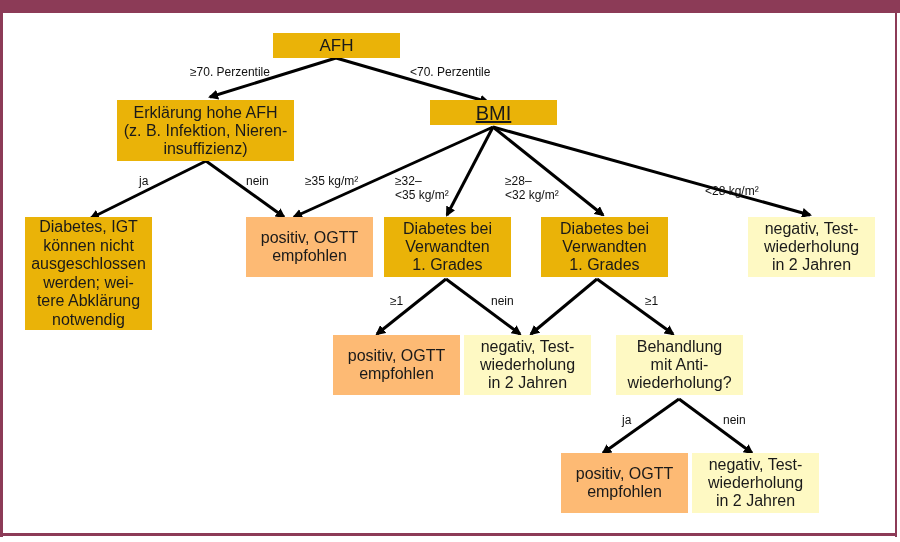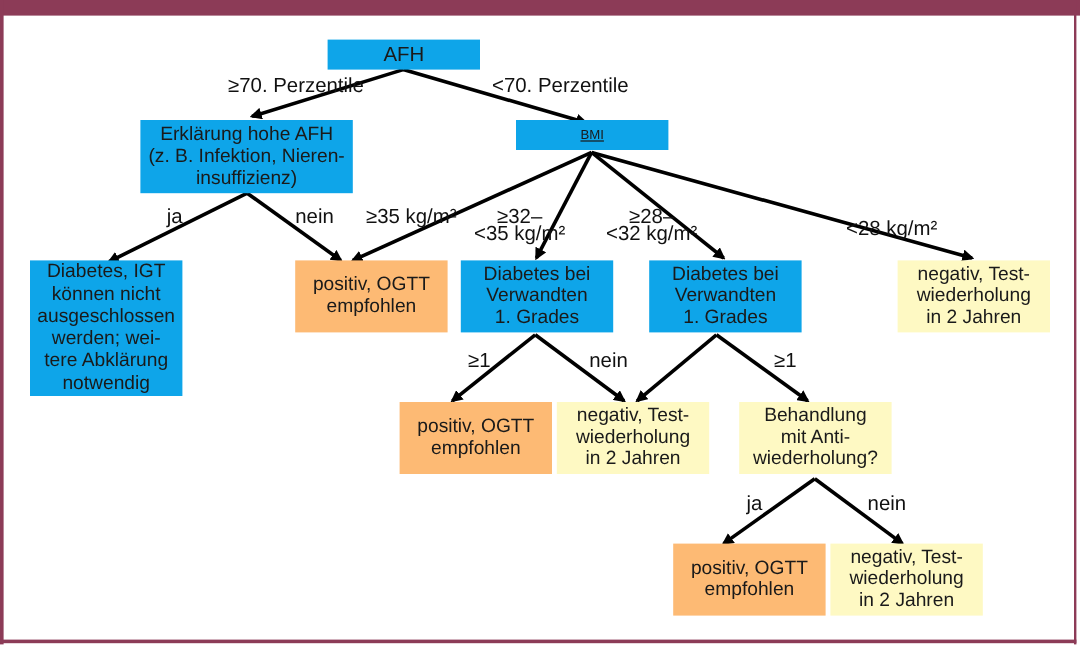--- a/index.html
+++ b/index.html
@@ -5,24 +5,24 @@
   html,body{margin:0;padding:0;background:#fff;}
   body{width:900px;height:542px;position:relative;overflow:hidden;font-family:"Liberation Sans",sans-serif;}
   #frame{position:absolute;left:0;top:0;width:900px;height:542px;box-sizing:border-box;}
   #topbar{position:absolute;left:0;top:0;width:900px;height:13px;background:#8c3b57;}
   #lborder{position:absolute;left:0;top:0;width:3px;height:537px;background:#8c3b57;}
   #rborder{position:absolute;right:3px;top:0;width:2px;height:537px;background:#8c3b57;}
   #bborder{position:absolute;left:0;top:533px;width:897px;height:3px;background:#8c3b57;}
   svg#links{position:absolute;left:0;top:0;}
   .node{position:absolute;display:flex;align-items:center;justify-content:center;text-align:center;
         font-size:16px;line-height:18px;color:#1a1a1a;box-sizing:border-box;padding:2px 4px;white-space:pre-line;}
-  .beige{background:#0ea5e9;}
+  .beige{background:#eab308;}
   .orange{background:#fdba74;margin-left:20px;}
   .olive{background:#fef9c3;}
-  .lbl{position:absolute;font-size:17px;line-height:14px;color:#111;white-space:pre-line;text-align:center;}
+  .lbl{position:absolute;font-size:12px;line-height:14px;color:#111;white-space:pre-line;}
 </style>
 </head>
 <body>
 
 <div id="frame">
   <div id="topbar"></div>
   <div id="lborder"></div>
   <div id="rborder"></div>
   <div id="bborder"></div>
 </div>
@@ -48,21 +48,21 @@
     <line x1="597" y1="279" x2="673" y2="334"></line>
     <line x1="679" y1="399" x2="603" y2="453"></line>
     <line x1="679" y1="399" x2="752" y2="453"></line>
   </g>
 </svg>
 
 <div class="node beige" style="left:273px;top:33px;width:127px;height:25px;font-size:17px;">AFH</div>
 <div class="node beige" style="left:117px;top:100px;width:177px;height:61px;">Erklärung hohe AFH
 (z. B. Infektion, Nieren-
 insuffizienz)</div>
-<div class="node beige" style="left:430px;top:100px;width:127px;height:25px;font-size:11px;text-decoration:underline;">BMI</div>
+<div class="node beige" style="left:430px;top:100px;width:127px;height:25px;font-size:20px;text-decoration:underline;">BMI</div>
 <div class="node beige" style="left:25px;top:217px;width:127px;height:113px;line-height:18.5px;">Diabetes, IGT
 können nicht
 ausgeschlossen
 werden; wei-
 tere Abklärung
 notwendig</div>
 <div class="node orange" style="left:226px;top:217px;width:127px;height:60px;">positiv, OGTT
 empfohlen</div>
 <div class="node beige" style="left:384px;top:217px;width:127px;height:60px;">Diabetes bei
 Verwandten

